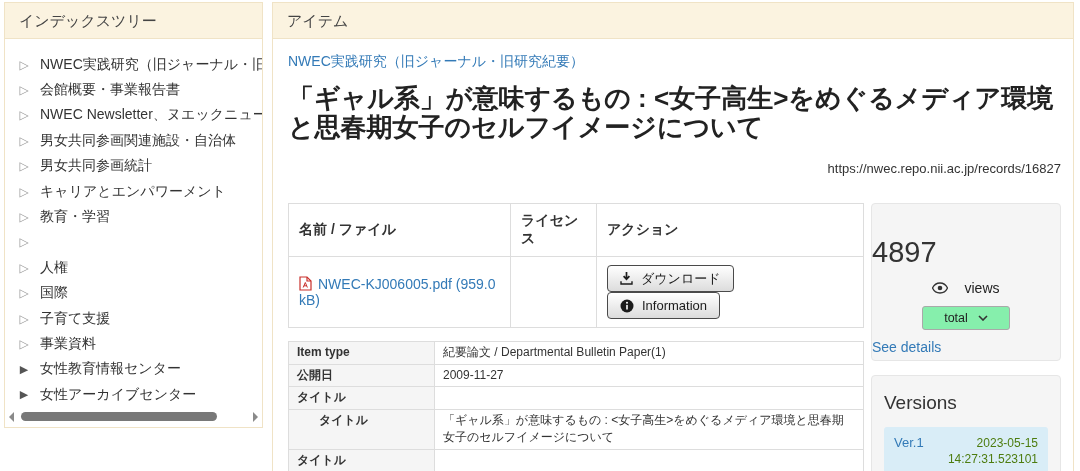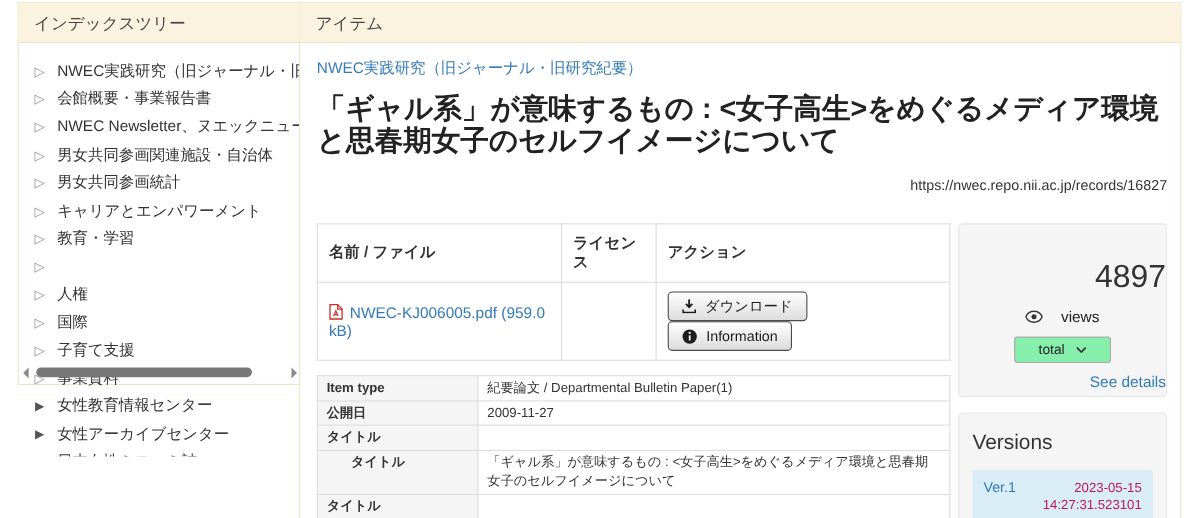--- a/index.html
+++ b/index.html
@@ -10,21 +10,21 @@
   html,body{margin:0;padding:0;}
   body{width:1080px;height:471px;overflow:hidden;background:#fff;
        font-family:"Liberation Sans","DejaVu Sans",sans-serif;color:#333;}
   .page{position:relative;width:1080px;height:471px;overflow:hidden;}
 
   .panel{position:absolute;top:2px;background:#fff;border:1px solid var(--panel-border);}
   .panel-header{height:36px;background:var(--header-bg);border-bottom:1px solid var(--panel-border);
                 padding:9px 14px;font-size:15px;color:#444;}
 
   
-  .sidebar{left:16px;width:259px;height:348px;}
+  .sidebar{left:4px;width:259px;height:426px;}
   .tree{padding:13px 8px 0 12px;overflow:hidden;height:376px;}
   .tree-item{height:25.4px;display:flex;align-items:center;gap:9px;font-size:14px;cursor:pointer;}
   .tri{width:14px;flex:none;font-size:12px;color:#9a9a9a;text-align:center;}
   .tri.filled{color:#555;font-size:11px;}
   .tree-label{white-space:nowrap;color:#333;}
   .hscroll{position:absolute;left:4px;right:4px;bottom:4px;height:13px;display:flex;align-items:center;}
   .arr{width:0;height:0;border:5px solid transparent;flex:none;}
   .arr.left{border-left:none;border-right-color:#8a8a8a;}
   .arr.right{border-right:none;border-left-color:#8a8a8a;margin-left:auto;}
   .thumb{height:9px;width:196px;margin-left:7px;background:#787878;border-radius:5px;flex:none;}
@@ -52,32 +52,32 @@
        font-size:13px;color:#1c1c1c;margin-right:7px;cursor:pointer;font-family:inherit;}
   .bicon{display:inline-flex;align-items:center;}
 
   
   .detail-table{width:100%;border-collapse:collapse;font-size:12px;margin-top:13px;}
   .detail-table td{border:1px solid var(--table-border);padding:2px 8px;line-height:17.5px;vertical-align:top;color:#333;}
   .dlabel{width:146px;background:var(--label-bg);font-weight:bold;}
   .dlabel.ind{padding-left:30px;}
 
   
-  .stats-box{background:#f5f5f5;border:1px solid #e6e6e6;border-radius:4px;height:158px;text-align:right;}
+  .stats-box{background:#f5f5f5;border:1px solid #e6e6e6;border-radius:4px;height:158px;text-align:left;}
   .count{font-size:29px;color:#333;padding-top:32px;}
   .views{margin-top:11px;font-size:14px;color:#222;display:flex;justify-content:center;align-items:center;gap:16px;}
   .range-select{width:88px;height:24px;margin:10px auto 0;background:#86efac;border:1px solid #a9a9a9;border-radius:3px;
         display:flex;align-items:center;justify-content:center;gap:10px;font-size:12.5px;color:#222;cursor:pointer;}
   .see-details{display:inline-block;margin-top:9px;color:var(--link);font-size:14px;text-decoration:none;cursor:pointer;}
   .versions-box{margin-top:14px;background:#f5f5f5;border:1px solid #e6e6e6;border-radius:4px;padding:16px 12px;height:132px;}
   .versions-title{font-size:19px;color:#333;}
   .ver-entry{margin-top:13px;background:var(--version-bg);border-radius:3px;padding:8px 10px;
              display:flex;justify-content:space-between;align-items:flex-start;}
   .ver-link{color:var(--link);font-size:13px;text-decoration:none;cursor:pointer;}
-  .ver-time{font-size:12px;color:#be185d;text-align:right;line-height:16px;}
+  .ver-time{font-size:12px;color:#4d7c0f;text-align:right;line-height:16px;}
 </style>
 </head>
 <body>
 
 <div class="page">
 
   <aside class="panel sidebar">
     <div class="panel-header">
       <span>インデックスツリー</span>
     </div>

